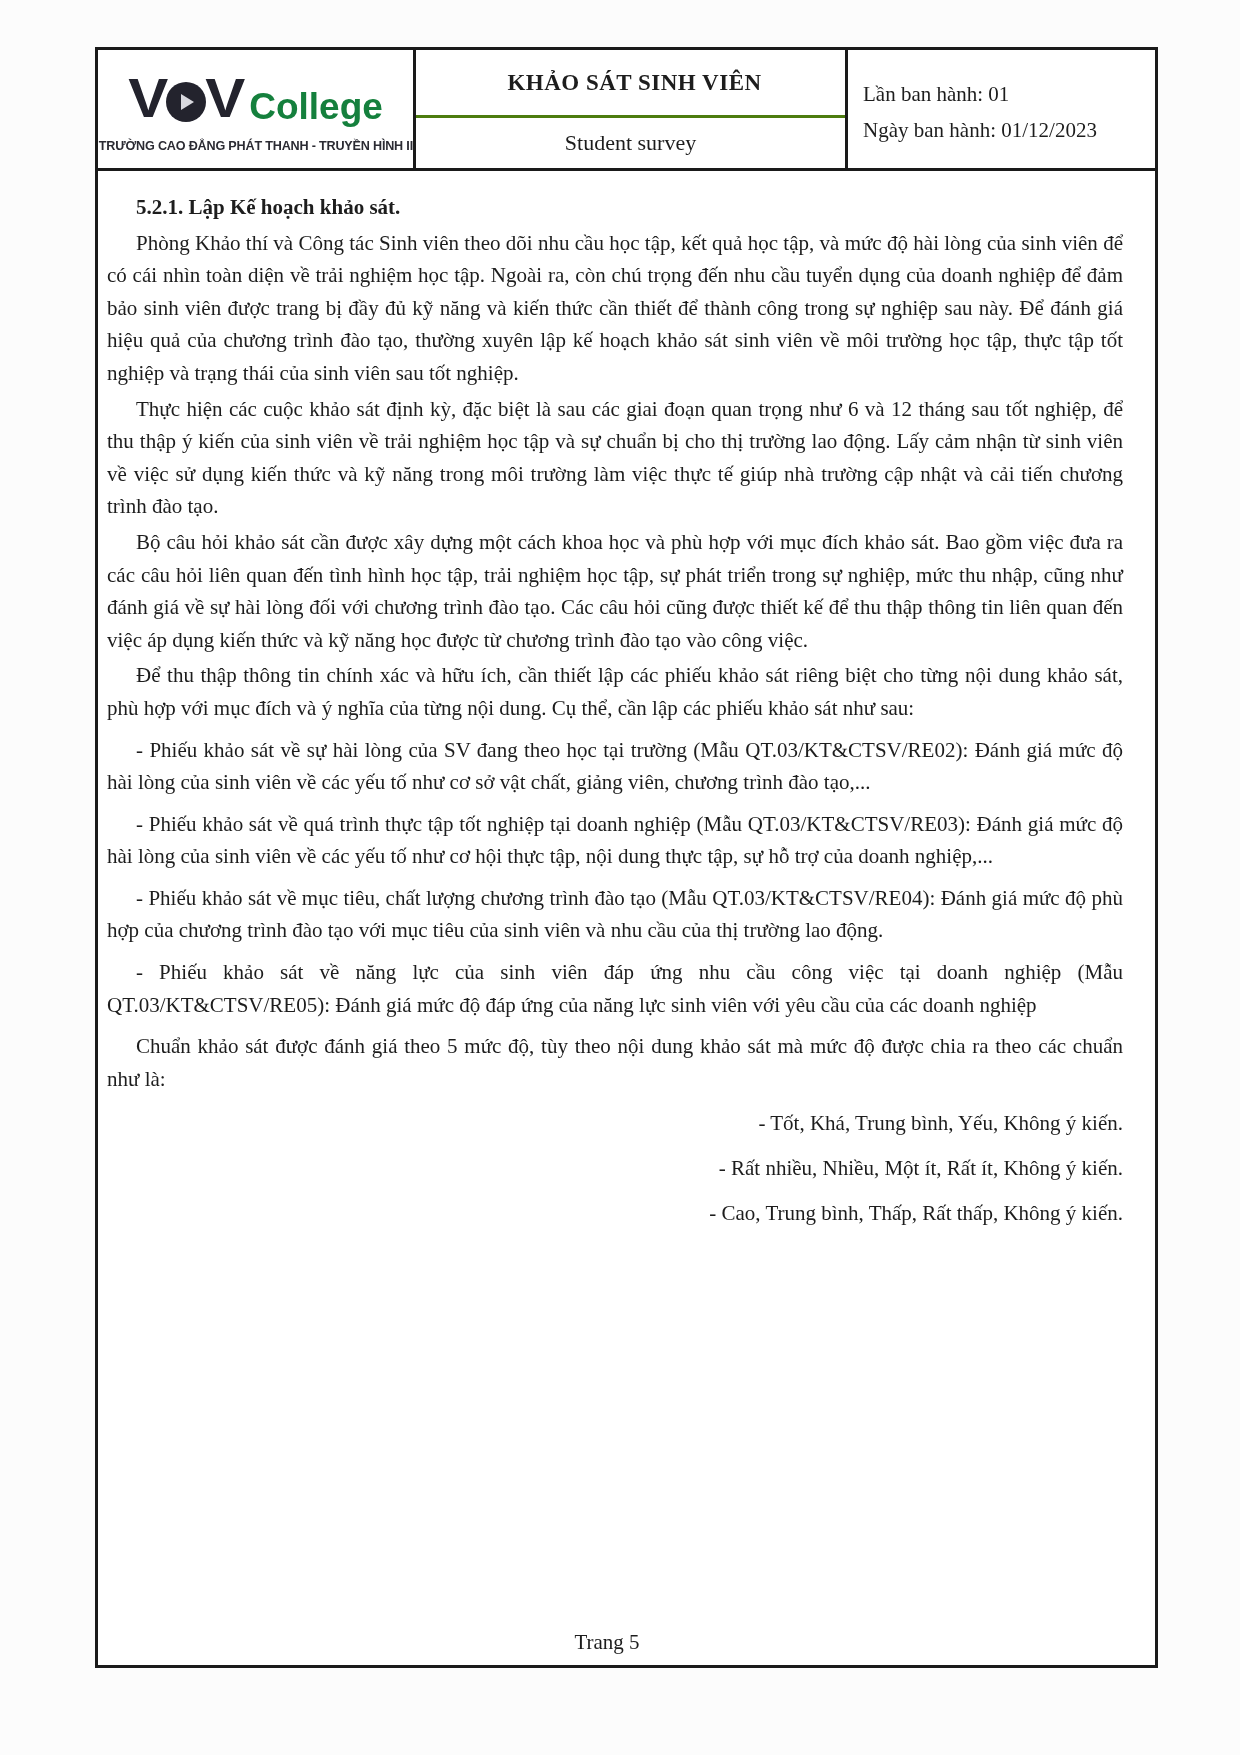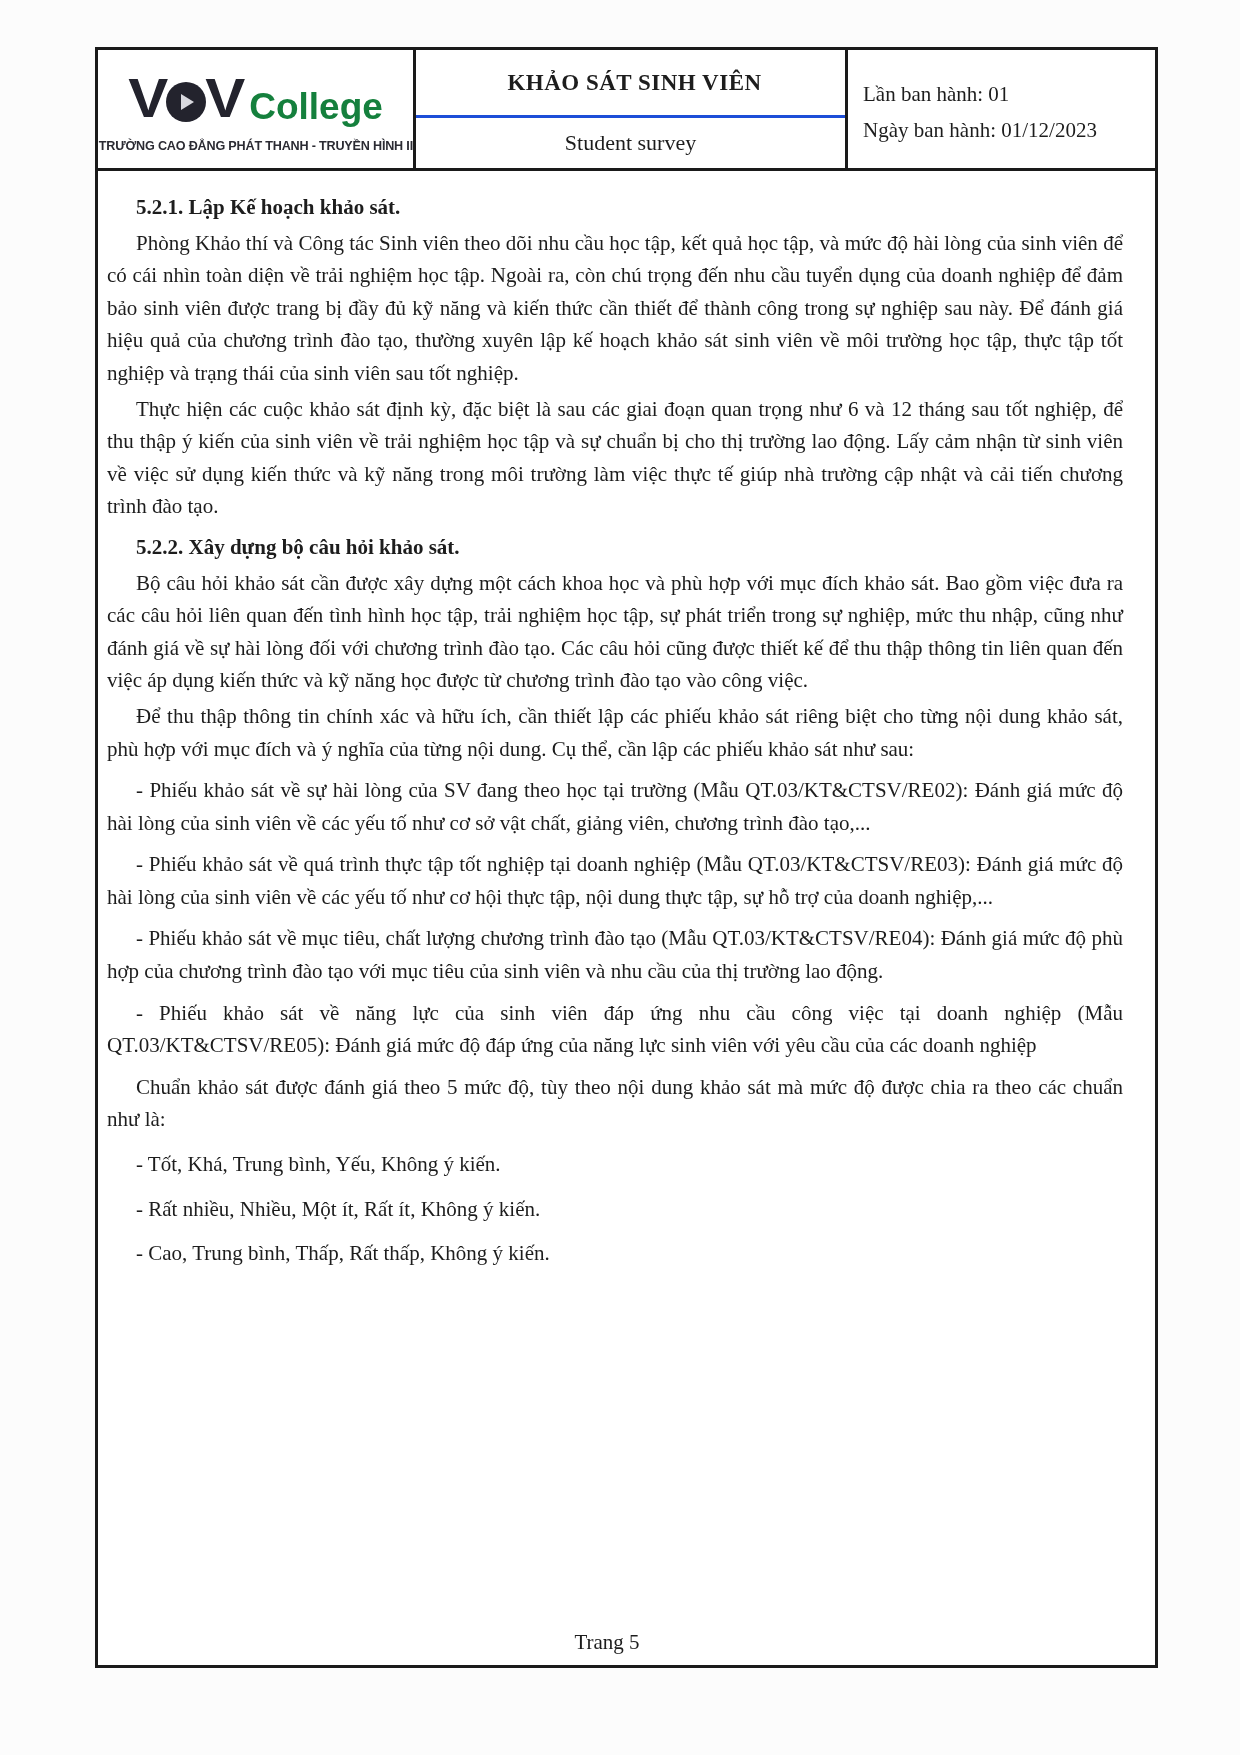--- a/index.html
+++ b/index.html
@@ -60,21 +60,21 @@
     font-size:13px;font-weight:700;color:#2b2b33;
     white-space:nowrap;letter-spacing:-.2px;
     transform:scaleX(.97);
     margin-top:9px;
   }
   .title-cell{
     border-right:3px solid #1a1a1a;
     display:flex;flex-direction:column;
   }
   .title-vi{
-    height:68px;border-bottom:3px solid #1d4ed8;box-sizing:border-box;
+    height:68px;border-bottom:3px solid #4d7c0f;box-sizing:border-box;
     display:flex;align-items:center;justify-content:center;
     font-size:23px;font-weight:700;letter-spacing:.5px;padding-left:8px;
   }
   .title-en{
     flex:1;display:flex;align-items:center;justify-content:center;
     font-size:22px;
   }
   .info-cell{
     padding:26px 16px 0 15px;
     font-size:21px;line-height:36px;
@@ -86,21 +86,21 @@
     line-height:32.6px;
     text-align:justify;
     box-sizing:border-box;
     height:1448px;
     overflow:hidden;
   }
   .blk{margin:0;}
   .h{font-weight:700;text-indent:29px;text-align:left;margin:8px 0 3px 0;}
   .p{text-indent:29px;margin:3px 0;}
   .b{text-indent:29px;margin:9px 0;}
-  .l{text-indent:29px;text-align:left;margin:12px 0;}
+  .l{text-indent:29px;text-align:right;margin:12px 0;}
   .footer{
     position:absolute;left:1px;right:40px;bottom:10px;
     text-align:center;font-size:21px;
   }
 </style>
 </head>
 <body>
 
 <div class="page">
 
@@ -127,21 +127,20 @@
       <div>Lần ban hành: 01</div>
       <div>Ngày ban hành: 01/12/2023</div>
     </div>
 
   </div>
 
   <div class="doc-body">
     <div class="blk h">5.2.1. Lập Kế hoạch khảo sát.</div>
     <div class="blk p">Phòng Khảo thí và Công tác Sinh viên theo dõi nhu cầu học tập, kết quả học tập, và mức độ hài lòng của sinh viên để có cái nhìn toàn diện về trải nghiệm học tập. Ngoài ra, còn chú trọng đến nhu cầu tuyển dụng của doanh nghiệp để đảm bảo sinh viên được trang bị đầy đủ kỹ năng và kiến thức cần thiết để thành công trong sự nghiệp sau này. Để đánh giá hiệu quả của chương trình đào tạo, thường xuyên lập kế hoạch khảo sát sinh viên về môi trường học tập, thực tập tốt nghiệp và trạng thái của sinh viên sau tốt nghiệp.</div>
     <div class="blk p">Thực hiện các cuộc khảo sát định kỳ, đặc biệt là sau các giai đoạn quan trọng như 6 và 12 tháng sau tốt nghiệp, để thu thập ý kiến của sinh viên về trải nghiệm học tập và sự chuẩn bị cho thị trường lao động. Lấy cảm nhận từ sinh viên về việc sử dụng kiến thức và kỹ năng trong môi trường làm việc thực tế giúp nhà trường cập nhật và cải tiến chương trình đào tạo.</div>
-    <div class="blk h">5.2.2. Xây dựng bộ câu hỏi khảo sát.</div>
     <div class="blk p">Bộ câu hỏi khảo sát cần được xây dựng một cách khoa học và phù hợp với mục đích khảo sát. Bao gồm việc đưa ra các câu hỏi liên quan đến tình hình học tập, trải nghiệm học tập, sự phát triển trong sự nghiệp, mức thu nhập, cũng như đánh giá về sự hài lòng đối với chương trình đào tạo. Các câu hỏi cũng được thiết kế để thu thập thông tin liên quan đến việc áp dụng kiến thức và kỹ năng học được từ chương trình đào tạo vào công việc.</div>
     <div class="blk p">Để thu thập thông tin chính xác và hữu ích, cần thiết lập các phiếu khảo sát riêng biệt cho từng nội dung khảo sát, phù hợp với mục đích và ý nghĩa của từng nội dung. Cụ thể, cần lập các phiếu khảo sát như sau:</div>
     <div class="blk b">- Phiếu khảo sát về sự hài lòng của SV đang theo học tại trường (Mẫu QT.03/KT&amp;CTSV/RE02): Đánh giá mức độ hài lòng của sinh viên về các yếu tố như cơ sở vật chất, giảng viên, chương trình đào tạo,...</div>
     <div class="blk b">- Phiếu khảo sát về quá trình thực tập tốt nghiệp tại doanh nghiệp (Mẫu QT.03/KT&amp;CTSV/RE03): Đánh giá mức độ hài lòng của sinh viên về các yếu tố như cơ hội thực tập, nội dung thực tập, sự hỗ trợ của doanh nghiệp,...</div>
     <div class="blk b">- Phiếu khảo sát về mục tiêu, chất lượng chương trình đào tạo (Mẫu QT.03/KT&amp;CTSV/RE04): Đánh giá mức độ phù hợp của chương trình đào tạo với mục tiêu của sinh viên và nhu cầu của thị trường lao động.</div>
     <div class="blk b">- Phiếu khảo sát về năng lực của sinh viên đáp ứng nhu cầu công việc tại doanh nghiệp (Mẫu QT.03/KT&amp;CTSV/RE05): Đánh giá mức độ đáp ứng của năng lực sinh viên với yêu cầu của các doanh nghiệp</div>
     <div class="blk p">Chuẩn khảo sát được đánh giá theo 5 mức độ, tùy theo nội dung khảo sát mà mức độ được chia ra theo các chuẩn như là:</div>
     <div class="blk l">- Tốt, Khá, Trung bình, Yếu, Không ý kiến.</div>
     <div class="blk l">- Rất nhiều, Nhiều, Một ít, Rất ít, Không ý kiến.</div>
     <div class="blk l">- Cao, Trung bình, Thấp, Rất thấp, Không ý kiến.</div>

